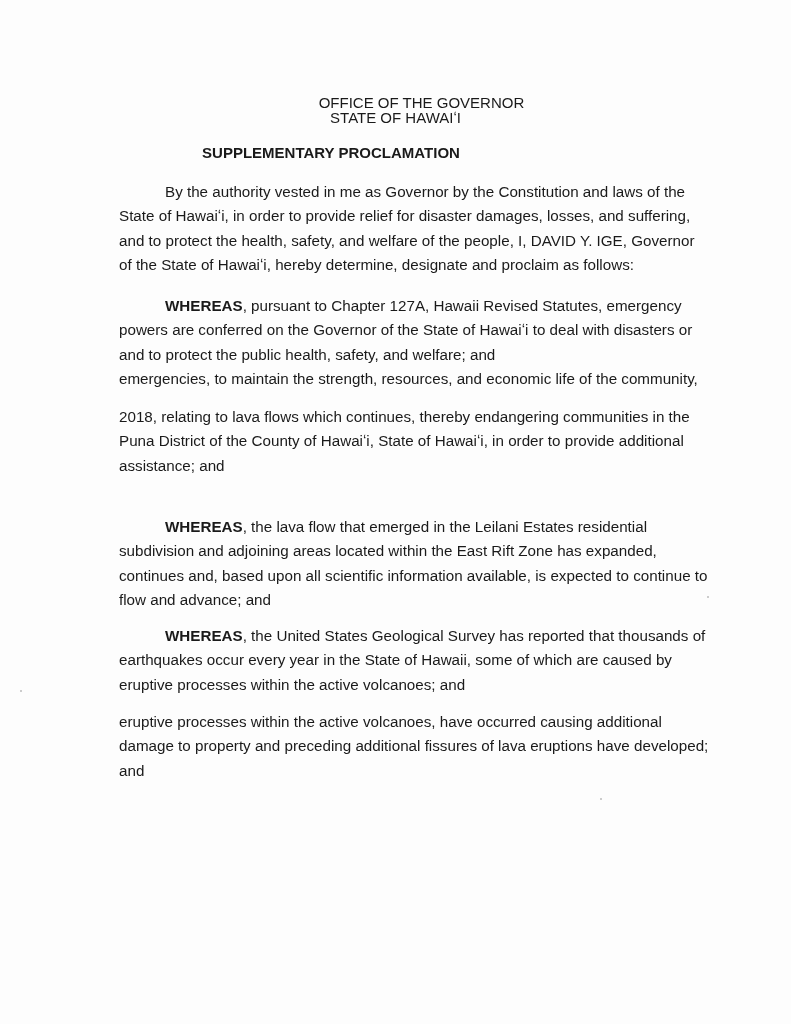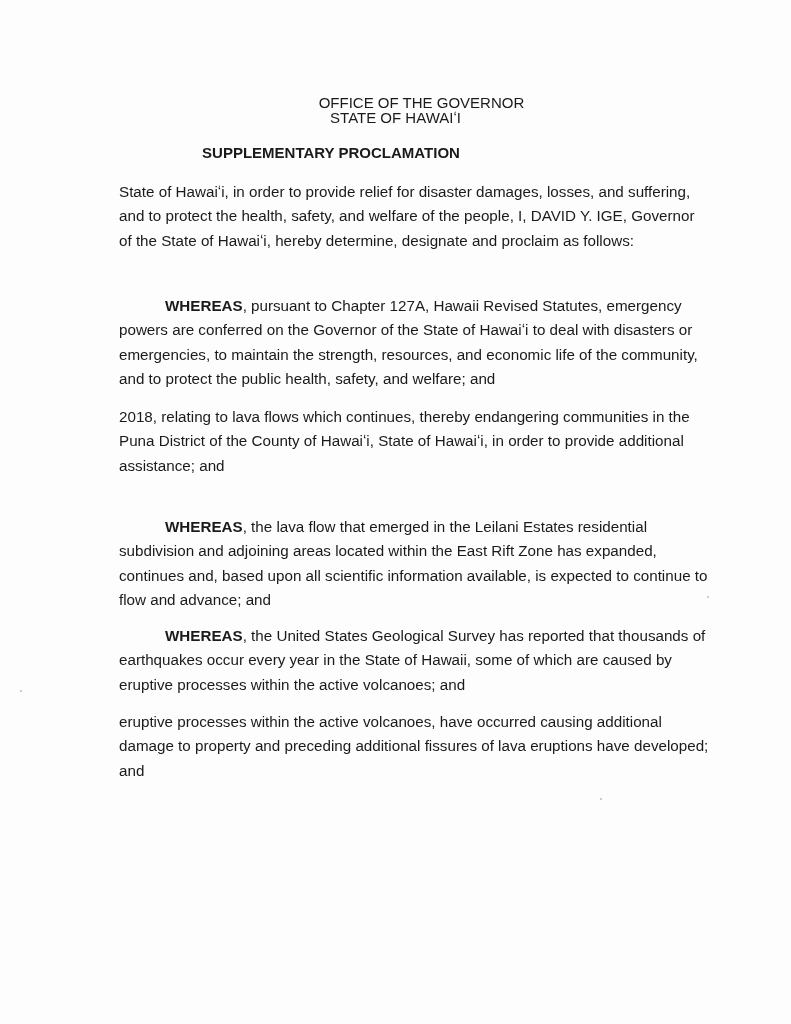--- a/index.html
+++ b/index.html
@@ -18,30 +18,31 @@
 </style>
 </head>
 <body>
 
 <div class="page">
   <div class="header h1">OFFICE OF THE GOVERNOR</div>
   <div class="header h2">STATE OF HAWAIʻI</div>
   <div class="title">SUPPLEMENTARY PROCLAMATION</div>
 
   <p class="para" style="top:180px">
+    <span class="line"><span class="indent"></span><span>By the authority vested in me as Governor by the Constitution and laws of the</span></span>
     <span class="line">State of Hawaiʻi, in order to provide relief for disaster damages, losses, and suffering,</span>
     <span class="line">and to protect the health, safety, and welfare of the people, I, DAVID Y. IGE, Governor</span>
     <span class="line">of the State of Hawaiʻi, hereby determine, designate and proclaim as follows:</span>
   </p>
 
   <p class="para" style="top:294px">
     <span class="line"><span class="indent"></span><span class="kw">WHEREAS</span><span>, pursuant to Chapter 127A, Hawaii Revised Statutes, emergency</span></span>
     <span class="line">powers are conferred on the Governor of the State of Hawaiʻi to deal with disasters or</span>
+    <span class="line">and to protect the public health, safety, and welfare; and</span>
     <span class="line">emergencies, to maintain the strength, resources, and economic life of the community,</span>
-    <span class="line">and to protect the public health, safety, and welfare; and</span>
   </p>
 
   <p class="para" style="top:405px">
     <span class="line">2018, relating to lava flows which continues, thereby endangering communities in the</span>
     <span class="line">Puna District of the County of Hawaiʻi, State of Hawaiʻi, in order to provide additional</span>
     <span class="line">assistance; and</span>
   </p>
 
   <p class="para" style="top:515px">
     <span class="line"><span class="indent"></span><span class="kw">WHEREAS</span><span>, the lava flow that emerged in the Leilani Estates residential</span></span>

